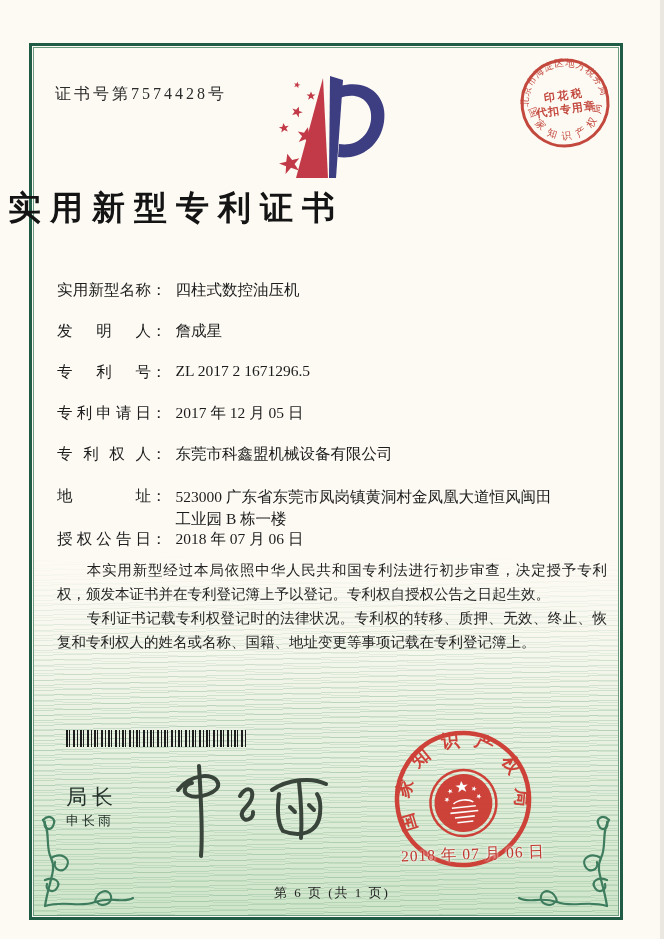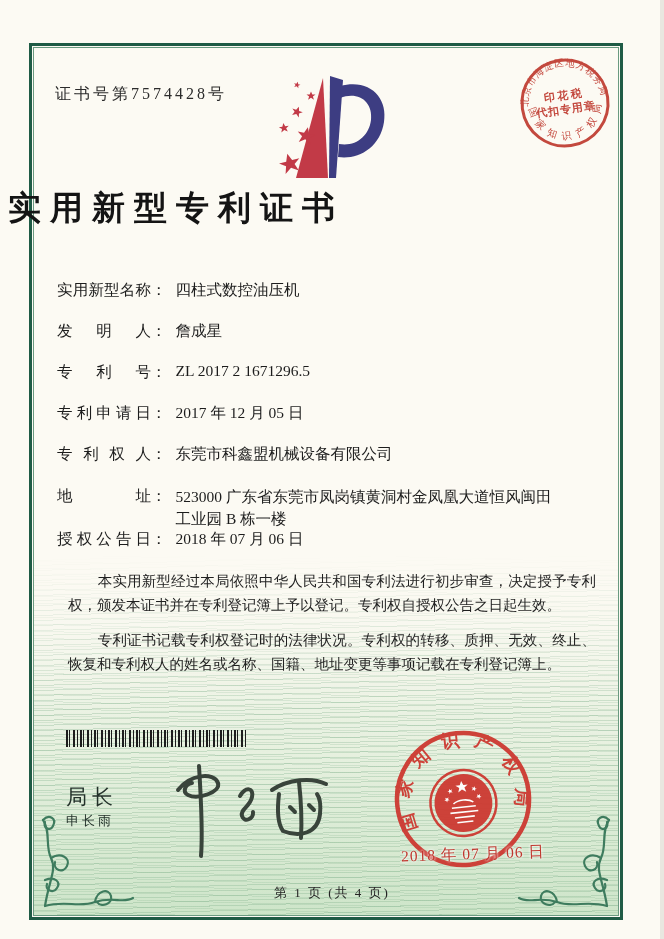--- a/index.html
+++ b/index.html
@@ -30,21 +30,21 @@
   .flabel{display:inline-block;width:94px;text-align:justify;text-align-last:justify;vertical-align:top;}
   .colon{display:inline-block;margin-right:9px;vertical-align:top;}
   .fvalue{display:inline-block;vertical-align:top;}
   .avalue{display:inline-block;vertical-align:top;white-space:normal;width:420px;line-height:22px;}
   .row-name{top:280px;} .row-inventor{top:321px;} .row-patentno{top:362px;}
   .row-filing{top:403px;} .row-patentee{top:444px;} .row-address{top:486px;}
   .row-grantdate{top:529px;} .row-grantno{left:368px;top:529px;}
 
   .body-text{position:absolute;left:56px;top:558px;width:552px;font-size:14.5px;line-height:23.5px;
              text-align:justify;color:#1f1f1f;}
-  .body-text p{margin:12px;text-indent:2.05em;}
+  .body-text p{margin:1px;text-indent:2.05em;}
 
   .barcode{position:absolute;left:66px;top:730px;width:182px;height:17px;
     background:repeating-linear-gradient(90deg,#1d1d1d 0 2px,rgba(0,0,0,0) 2px 3px,#1d1d1d 3px 4px,
        rgba(0,0,0,0) 4px 7px,#1d1d1d 7px 9px,rgba(0,0,0,0) 9px 11px,#1d1d1d 11px 12px,rgba(0,0,0,0) 12px 14px);}
 
   .sig-title{position:absolute;left:66px;top:783px;font-size:21px;letter-spacing:5px;color:#23312a;}
   .sig-name{position:absolute;left:66px;top:812px;font-size:13px;letter-spacing:3px;color:#23312a;}
   .signature{position:absolute;left:160px;top:758px;width:182px;height:104px;}
 
   .office-seal{position:absolute;left:390px;top:726px;width:146px;height:146px;transform:rotate(-6deg);opacity:.95;z-index:4;}
@@ -190,15 +190,15 @@
           <path d="M63,77 C68,73 78,73 83,77"></path>
           <path d="M61,81 H85"></path>
           <path d="M59,86 H87"></path>
           <path d="M63,91 H83"></path>
           <path d="M65,96 H81"></path>
         </g>
       </g>
     </svg>
     <div class="seal-date">2018 年 07 月 06 日</div>
 
-    <div class="footer">第 1 页 (共 4 页)</div>
+    <div class="footer">第 6 页 (共 1 页)</div>
   </div>
 </div>
 
 </body></html>

